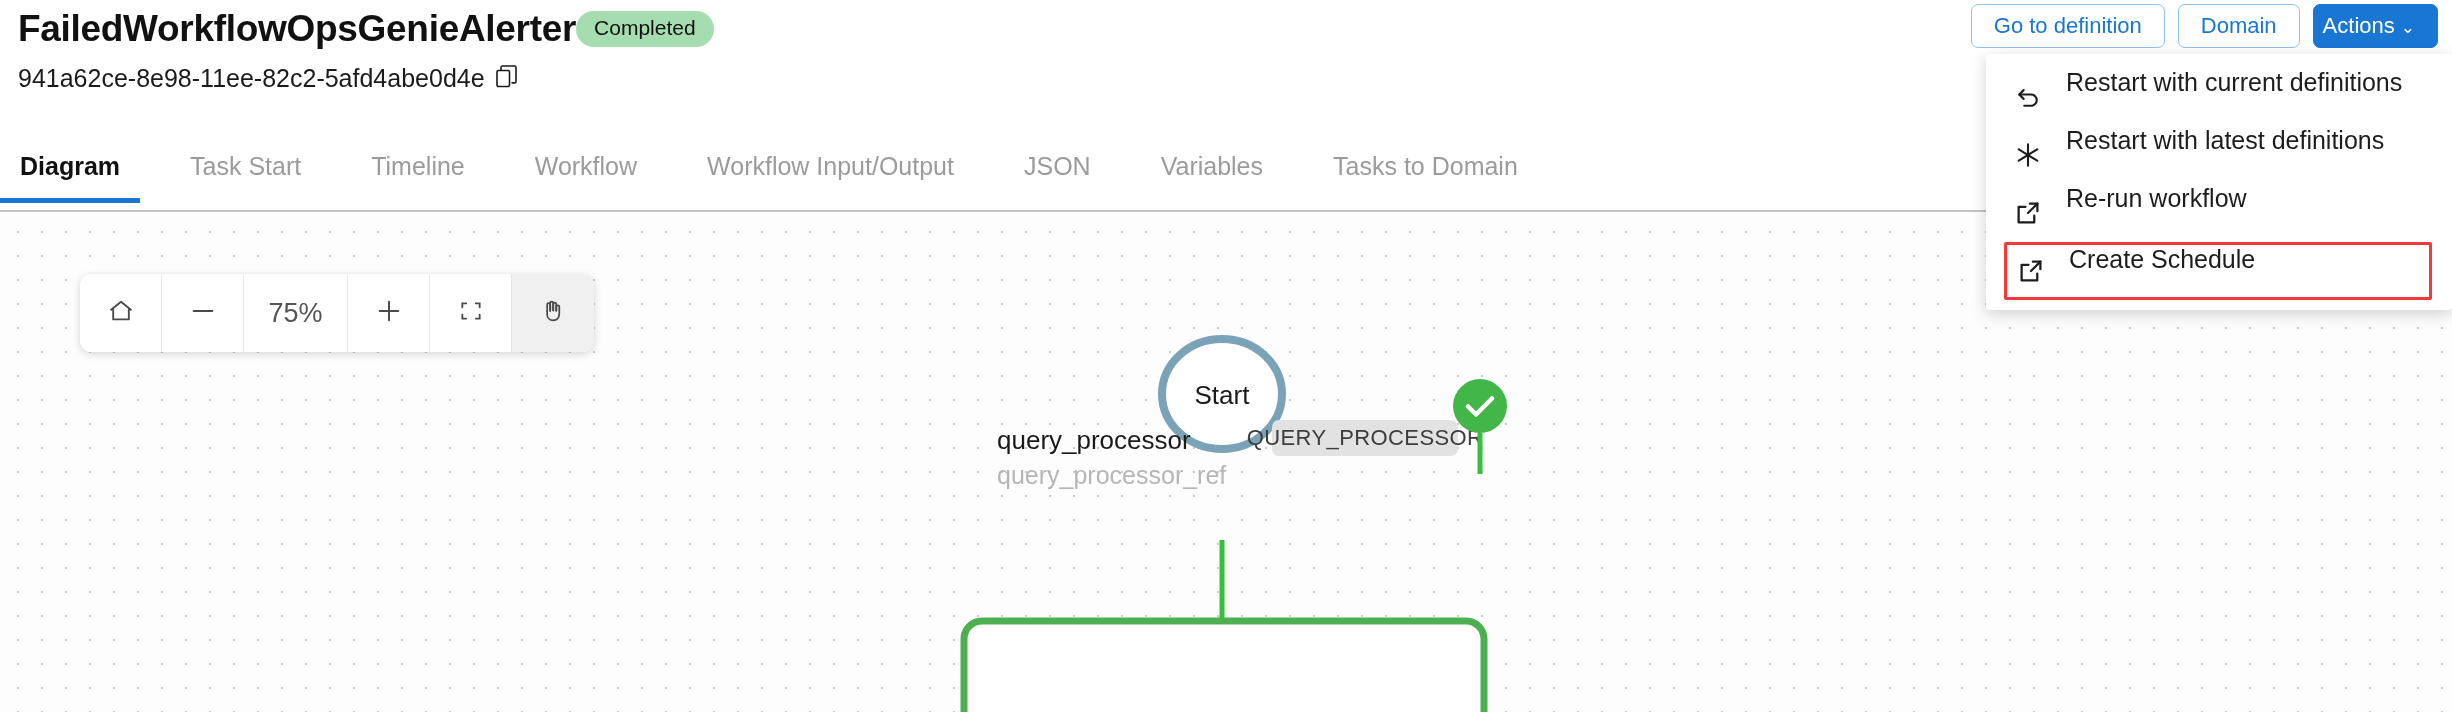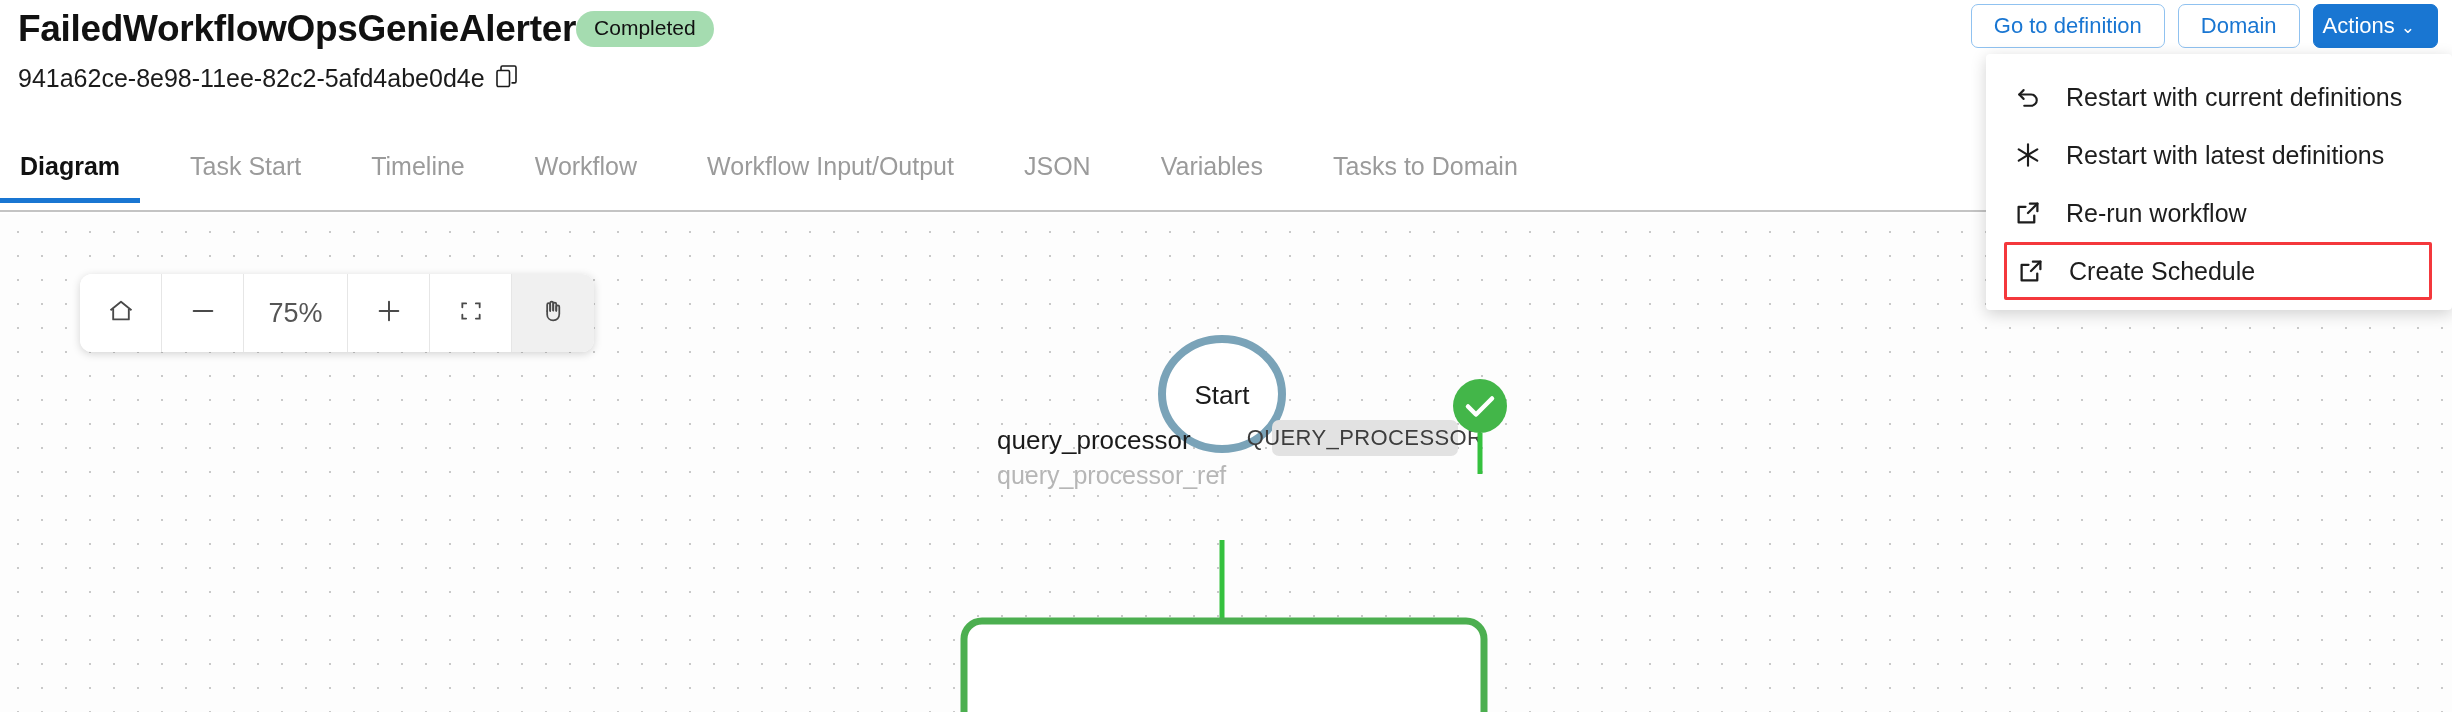--- a/index.html
+++ b/index.html
@@ -203,21 +203,20 @@
     left: 1986px; top: 54px;
     width: 466px;
     background: #ffffff;
     box-shadow: 0 4px 16px rgba(0,0,0,0.18);
     border-radius: 4px;
     padding: 14px 0 10px 0;
     z-index: 40;
   }
   .menu-item {
     display: flex;
-    align-items: center;
     gap: 22px;
     height: 58px;
     padding: 0 20px 0 26px;
     font-size: 25px;
     color: #1d1d1d;
     cursor: pointer;
     white-space: nowrap;
   }
   .menu-item .mi-icon {
     width: 32px;

